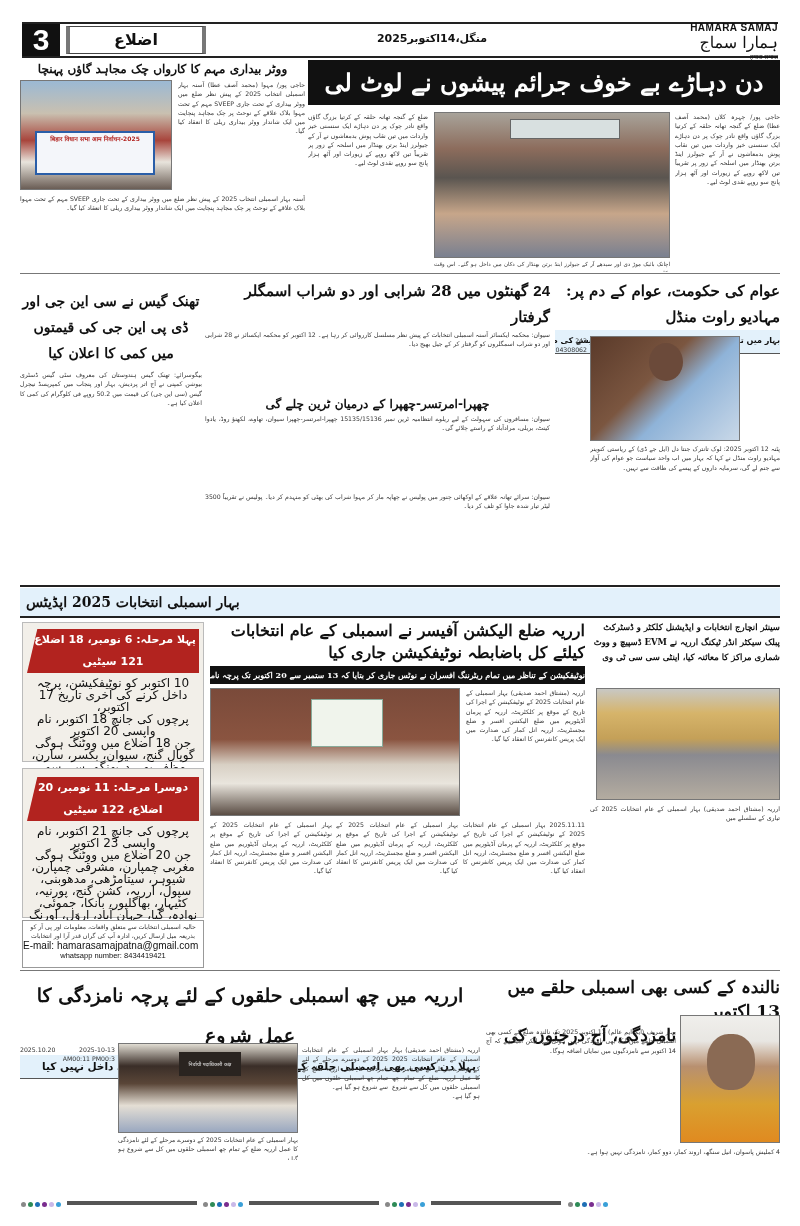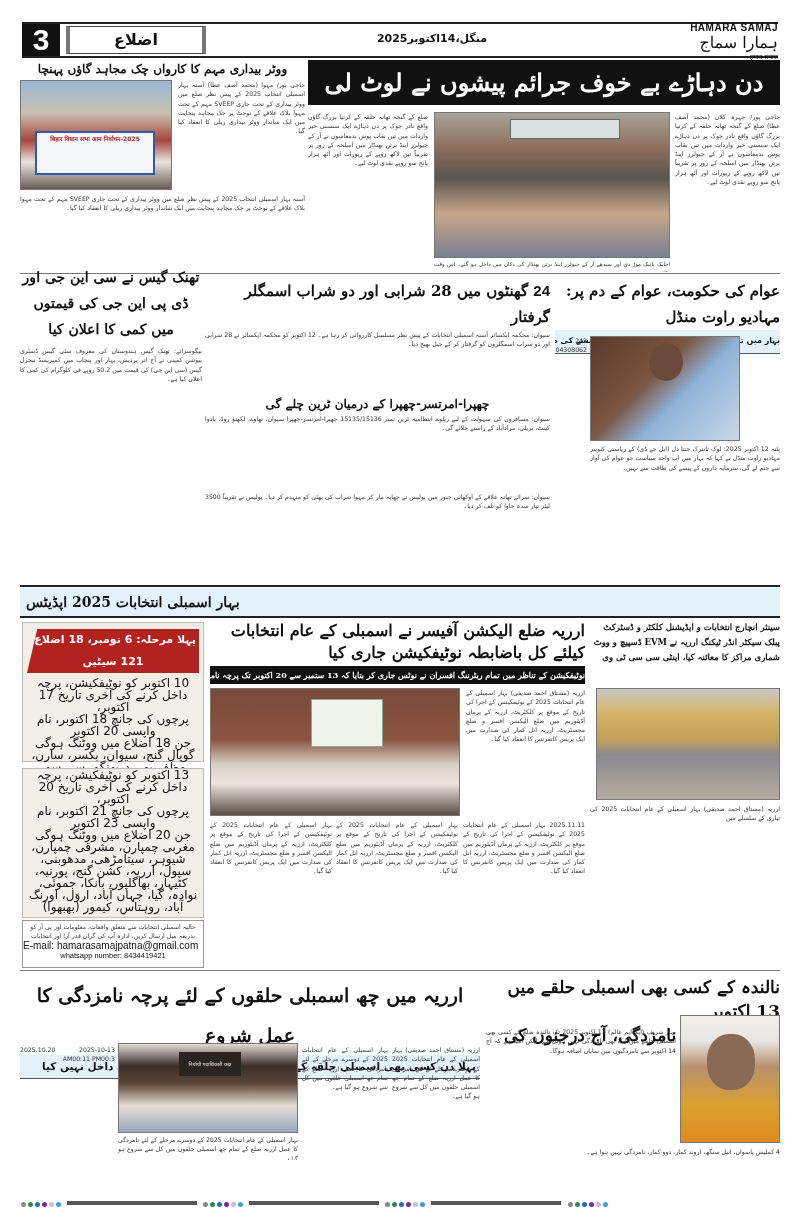--- a/index.html
+++ b/index.html
@@ -106,21 +106,21 @@
     <span>سیوان:</span>
     <span>مسافروں کی سہولت کے لیے ریلوے انتظامیہ ٹرین نمبر 15135/15136 چھپرا-امرتسر-چھپرا سیوان، تھاوے، لکھنؤ روڈ، یادوا کینٹ، بریلی، مرادآباد کے راستے چلائے گی۔</span>
   </div>
 
   <div class="body-text" style="height:60px;">
     <span>سیوان: سرائے تھانہ علاقے</span>
     <span>کے اوکھائی چنور میں پولیس نے چھاپہ مار کر مہوا شراب کی بھٹی کو منہدم کر دیا۔ پولیس نے تقریباً 3500 لیٹر تیار شدہ جاوا کو تلف کر دیا۔</span>
   </div>
 </div>
 
-<div class="abs" style="left:20px; top:264px; width:182px; height:300px;">
+<div class="abs" style="left:20px; top:288px; width:182px; height:300px;">
   <div class="headline" style="font-size:14px; line-height:26px; text-align:center;">تھنک گیس نے سی این جی اور ڈی پی این جی کی قیمتوں میں کمی کا اعلان کیا</div>
   <div class="body-text" style="margin-top:4px; height:235px;">
     <span>بیگوسرائے: تھنک گیس</span>
     <span>ہندوستان کی معروف سٹی گیس ڈسٹری بیوشن کمپنی نے آج اتر پردیش، بہار اور پنجاب میں کمپریسڈ نیچرل گیس (سی این جی) کی قیمت میں 50.2 روپے فی کلوگرام کی کمی کا اعلان کیا ہے۔</span>
   </div>
 </div>
 
 <div class="abs rule" style="left:20px; top:585px; width:760px;"></div>
 <div class="abs lightblue" style="left:20px; top:588px; width:760px; height:28px;">
   <div class="headline" style="position:absolute; left:6px; top:2px; font-size:14px; line-height:24px; text-align:left;">بہار اسمبلی انتخابات 2025 اپڈیٹس</div>
@@ -128,21 +128,21 @@
 <div class="abs rule" style="left:20px; top:616px; width:760px;"></div>
 
 <div class="abs phase-box" style="left:22px; top:622px; width:182px; height:140px;">
   <div class="red-tab" style="margin:6px 4px 4px 4px;">پہلا مرحلہ: 6 نومبر، 18 اضلاع، 121 سیٹیں</div>
   <div class="phase-line">10 اکتوبر کو نوٹیفکیشن، پرچہ داخل کرنے کی آخری تاریخ 17 اکتوبر،</div>
   <div class="phase-line">پرچوں کی جانچ 18 اکتوبر، نام واپسی 20 اکتوبر</div>
   <div class="phase-line">جن 18 اضلاع میں ووٹنگ ہوگی</div>
   <div class="phase-line" style="padding:0 4px;">گوپال گنج، سیوان، بکسر، سارن، مظفر پور، دربھنگہ، سہرسہ، مدھے پورہ، کھگڑیا، مونگیر، لکھی سرائے، شیخ پورہ، نالندہ، اچانک، ویشالی، سمستی پور، بیگو سرائے، بھوجپور</div>
 </div>
 <div class="abs phase-box" style="left:22px; top:768px; width:182px; height:150px;">
-  <div class="phase-line">13 اکتوبر کو نوٹیفکیشن، پرچہ داخل کرنے کی آخری تاریخ 20 اکتوبر،</div>
+  <div class="red-tab" style="margin:8px 4px 4px 4px;">دوسرا مرحلہ: 11 نومبر، 20 اضلاع، 122 سیٹیں</div>
   <div class="phase-line">پرچوں کی جانچ 21 اکتوبر، نام واپسی 23 اکتوبر</div>
   <div class="phase-line">جن 20 اضلاع میں ووٹنگ ہوگی</div>
   <div class="phase-line" style="padding:0 4px;">مغربی چمپارن، مشرقی چمپارن، شیوہر، سیتامڑھی، مدھوبنی، سپول، ارریہ، کشن گنج، پورنیہ، کٹیہار، بھاگلپور، بانکا، جموئی، نوادہ، گیا، جہان آباد، اروَل، اورنگ آباد، روہتاس، کیمور (بھبھوا)</div>
 </div>
 <div class="abs" style="left:22px; top:920px; width:182px; height:48px; border:1px solid #999; background:#fff;">
   <div class="body-text" style="text-align:center; height:20px; padding:1px 3px;">حالیہ اسمبلی انتخابات سے متعلق واقعات، معلومات اور پی آر کو بذریعہ میل ارسال کریں، ادارہ آپ کی گراں قدر آرا اور انتخابات سے متعلق سرگرمیوں کو شامل کرے گا۔</div>
   <div style="font-family:'Liberation Sans',sans-serif; font-size:10px; text-align:left; line-height:10px;">E-mail: hamarasamajpatna@gmail.com</div>
   <div style="font-family:'Liberation Sans',sans-serif; font-size:7.5px; text-align:center; line-height:10px;">whatsapp number: 8434419421</div>
 </div>
 

